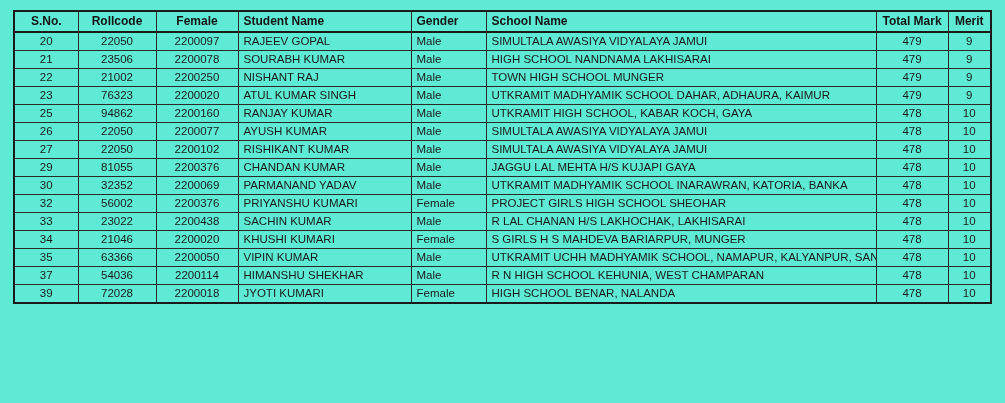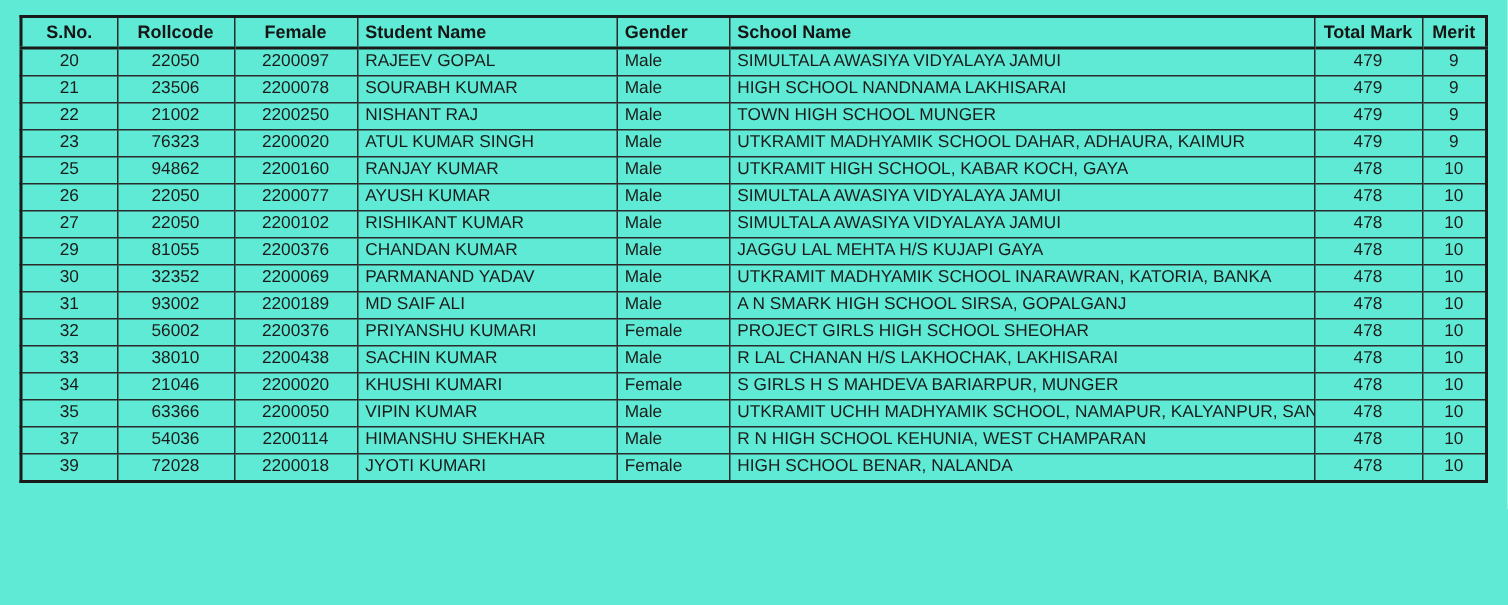--- a/index.html
+++ b/index.html
@@ -155,42 +155,32 @@
           <td class="ac">30</td>
           <td class="ac">32352</td>
           <td class="ac">2200069</td>
           <td class="al">PARMANAND YADAV</td>
           <td class="al">Male</td>
           <td class="al">UTKRAMIT MADHYAMIK SCHOOL INARAWRAN, KATORIA, BANKA</td>
           <td class="ac">478</td>
           <td class="ac">10</td>
         </tr>
         <tr>
-          <td class="ac">31</td>
-          <td class="ac">93002</td>
-          <td class="ac">2200189</td>
-          <td class="al">MD SAIF ALI</td>
-          <td class="al">Male</td>
-          <td class="al">A N SMARK HIGH SCHOOL SIRSA, GOPALGANJ</td>
-          <td class="ac">478</td>
-          <td class="ac">10</td>
-        </tr>
-        <tr>
           <td class="ac">32</td>
           <td class="ac">56002</td>
           <td class="ac">2200376</td>
           <td class="al">PRIYANSHU KUMARI</td>
           <td class="al">Female</td>
           <td class="al">PROJECT GIRLS HIGH SCHOOL SHEOHAR</td>
           <td class="ac">478</td>
           <td class="ac">10</td>
         </tr>
         <tr>
           <td class="ac">33</td>
-          <td class="ac">38010</td>
+          <td class="ac">23022</td>
           <td class="ac">2200438</td>
           <td class="al">SACHIN KUMAR</td>
           <td class="al">Male</td>
           <td class="al">R LAL CHANAN H/S LAKHOCHAK, LAKHISARAI</td>
           <td class="ac">478</td>
           <td class="ac">10</td>
         </tr>
         <tr>
           <td class="ac">34</td>
           <td class="ac">21046</td>

